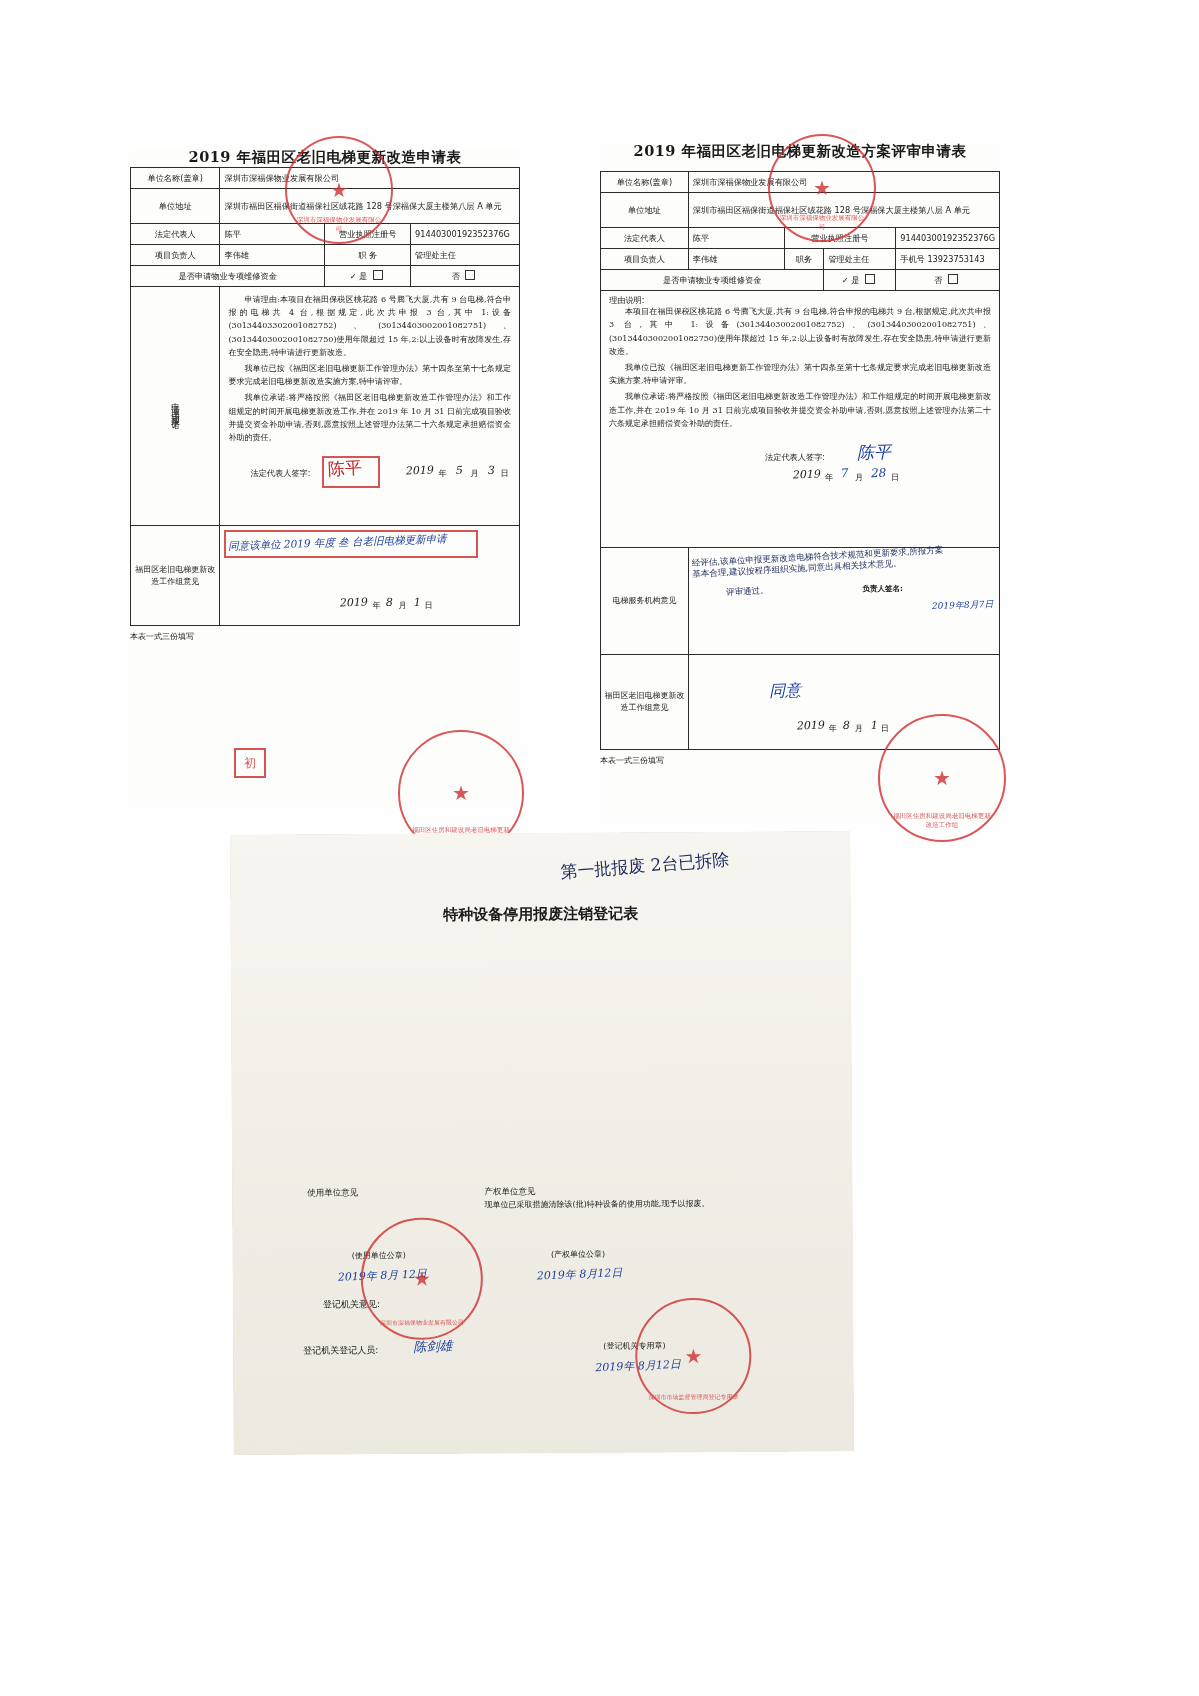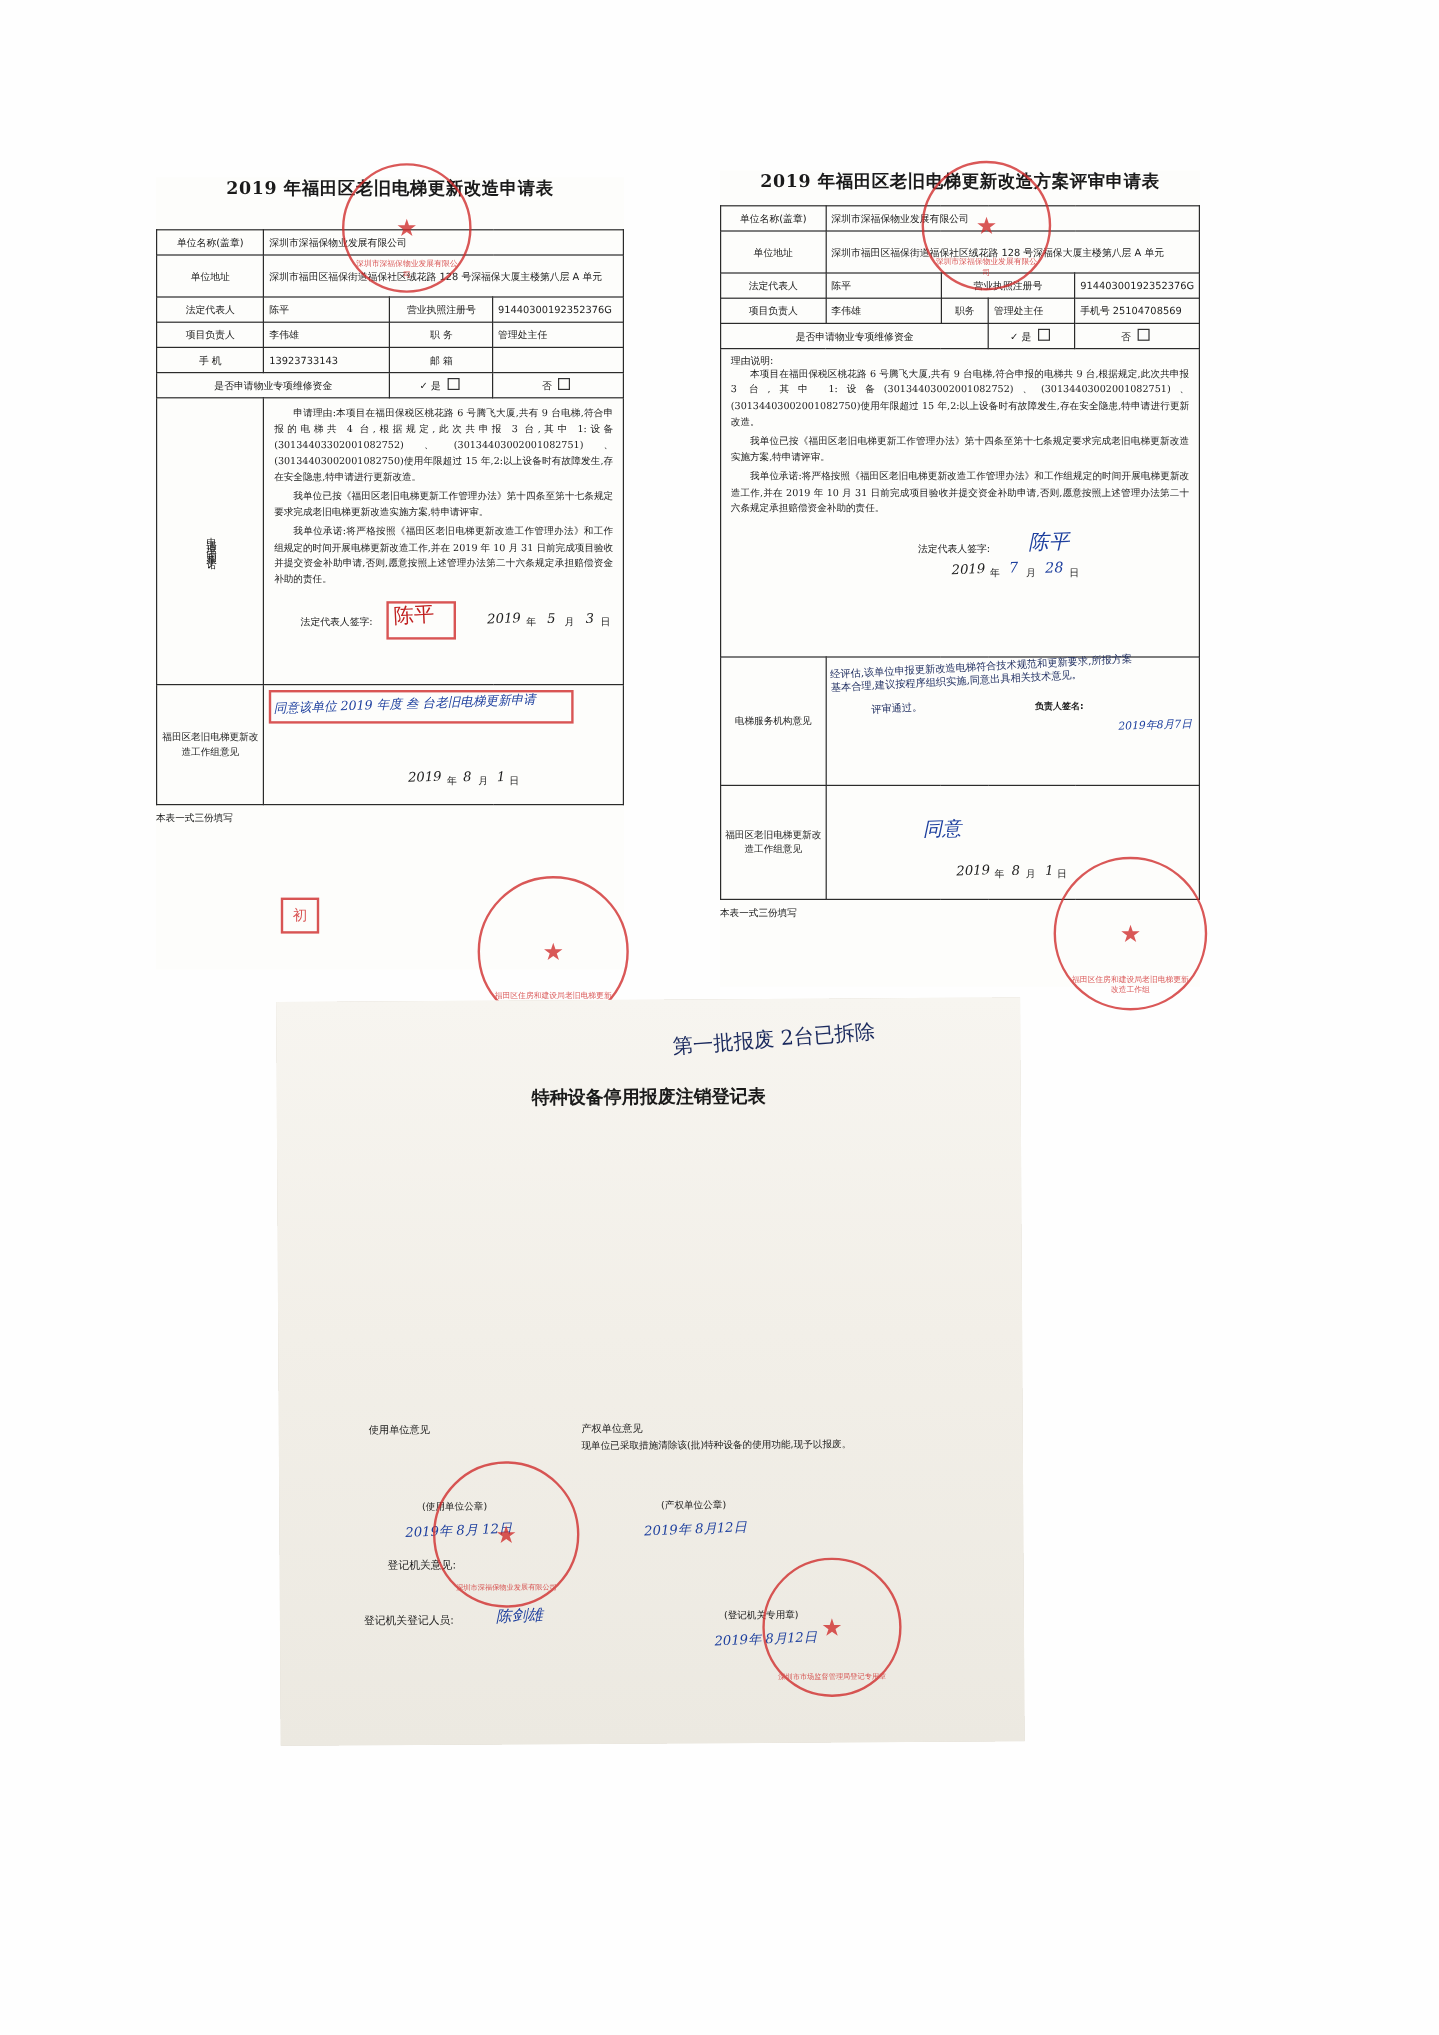--- a/index.html
+++ b/index.html
@@ -47,21 +47,21 @@
   .val { text-align: left; }
 
   
   #doc1 {
     left: 130px;
     top: 148px;
     width: 390px;
     height: 660px;
     font-size: 8.2px;
   }
-  #doc1 .doc-title { font-size: 14.5px; margin: 0 0 24px 0; }
+  #doc1 .doc-title { font-size: 14.5px; margin: 0 0 0 0; }
   #doc1 table.form td { height: 16px; }
   .para {
     text-align: justify;
     line-height: 1.65;
     font-family: "DejaVu Serif", "Liberation Serif", serif;
     font-size: 8px;
     padding: 0 4px;
   }
   .para p { margin: 0 0 3px 0; text-indent: 2em; }
   .vertical-label {
@@ -254,26 +254,20 @@
         <td class="lbl">法定代表人</td>
         <td class="val">陈平</td>
         <td class="lbl">营业执照注册号</td>
         <td class="val">91440300192352376G</td>
       </tr>
       <tr>
         <td class="lbl">项目负责人</td>
         <td class="val">李伟雄</td>
         <td class="lbl">职   务</td>
         <td class="val">管理处主任</td>
-      </tr>
-      <tr>
-        <td class="lbl">手   机</td>
-        <td class="val">13923733143</td>
-        <td class="lbl">邮   箱</td>
-        <td class="val"></td>
       </tr>
       <tr>
         <td class="lbl" colspan="2">是否申请物业专项维修资金</td>
         <td class="lbl">
           <span class="check-mark">✓</span>
           <span>是</span>
           <span class="checkbox"></span>
         </td>
         <td class="lbl">
           <span>否</span>
@@ -363,21 +357,21 @@
         <td class="lbl" colspan="2">营业执照注册号</td>
         <td class="val">91440300192352376G</td>
       </tr>
       <tr>
         <td class="lbl">项目负责人</td>
         <td class="val">李伟雄</td>
         <td class="lbl">职务</td>
         <td class="val">管理处主任</td>
         <td class="val">
           <span>手机号</span>
-          <span>25104708569</span>
+          <span>13923753143</span>
         </td>
       </tr>
       <tr>
         <td class="lbl" colspan="3">是否申请物业专项维修资金</td>
         <td class="lbl">
           <span class="check-mark">✓</span>
           <span>是</span>
           <span class="checkbox"></span>
         </td>
         <td class="lbl">

